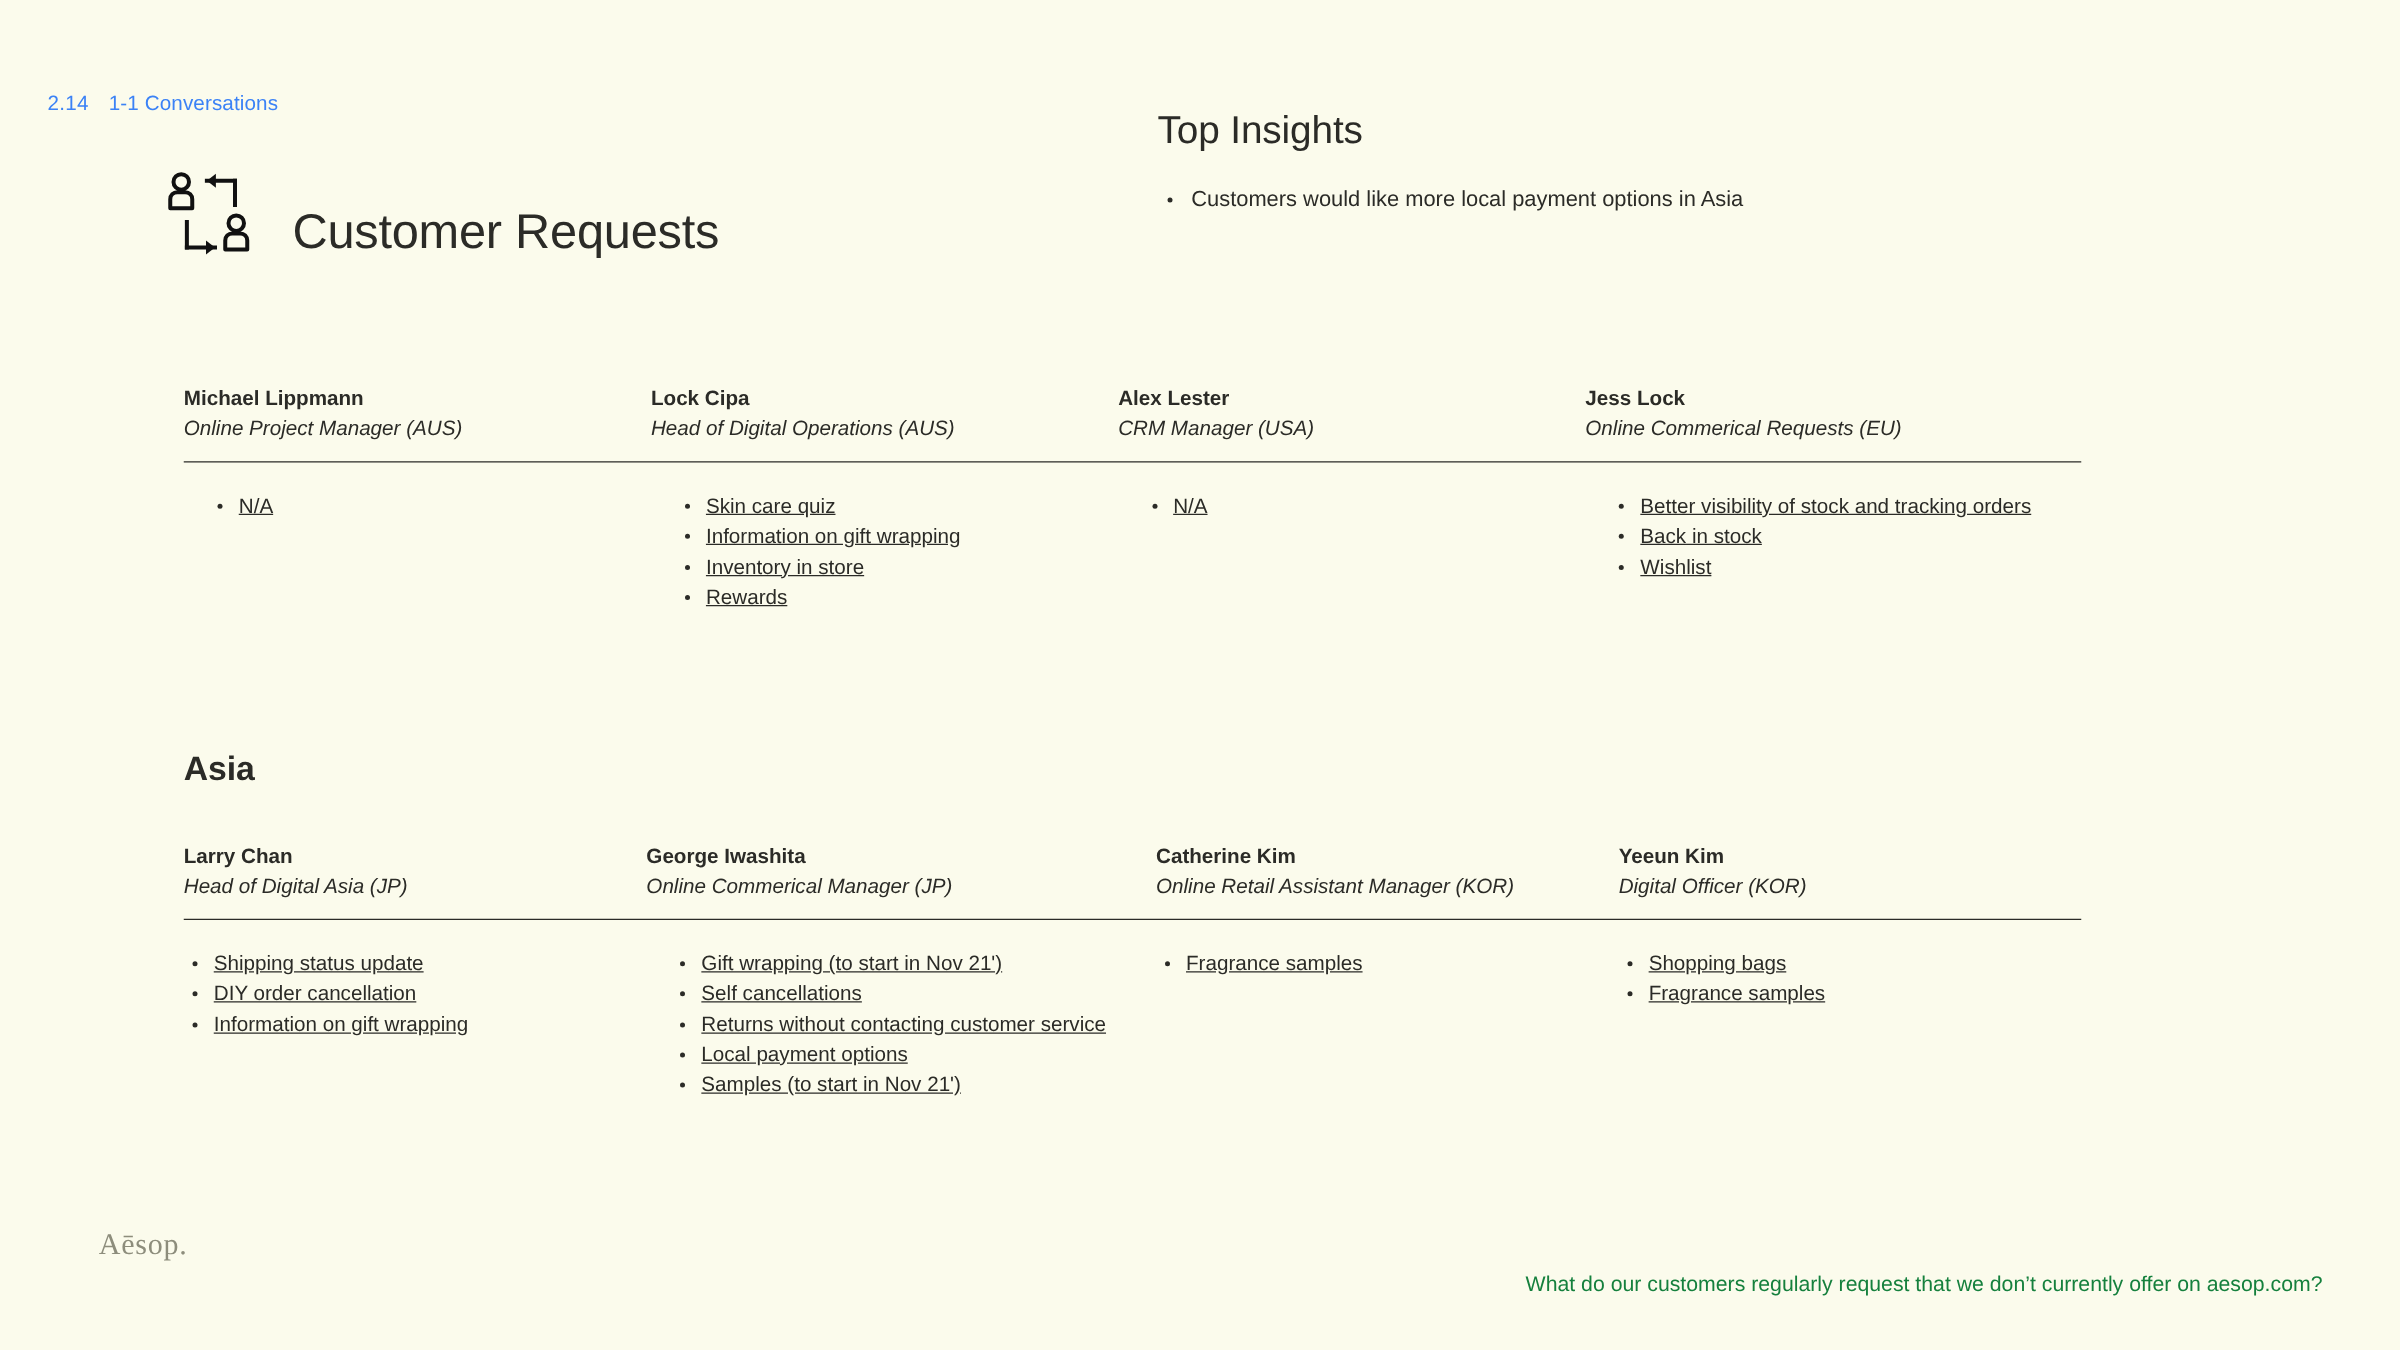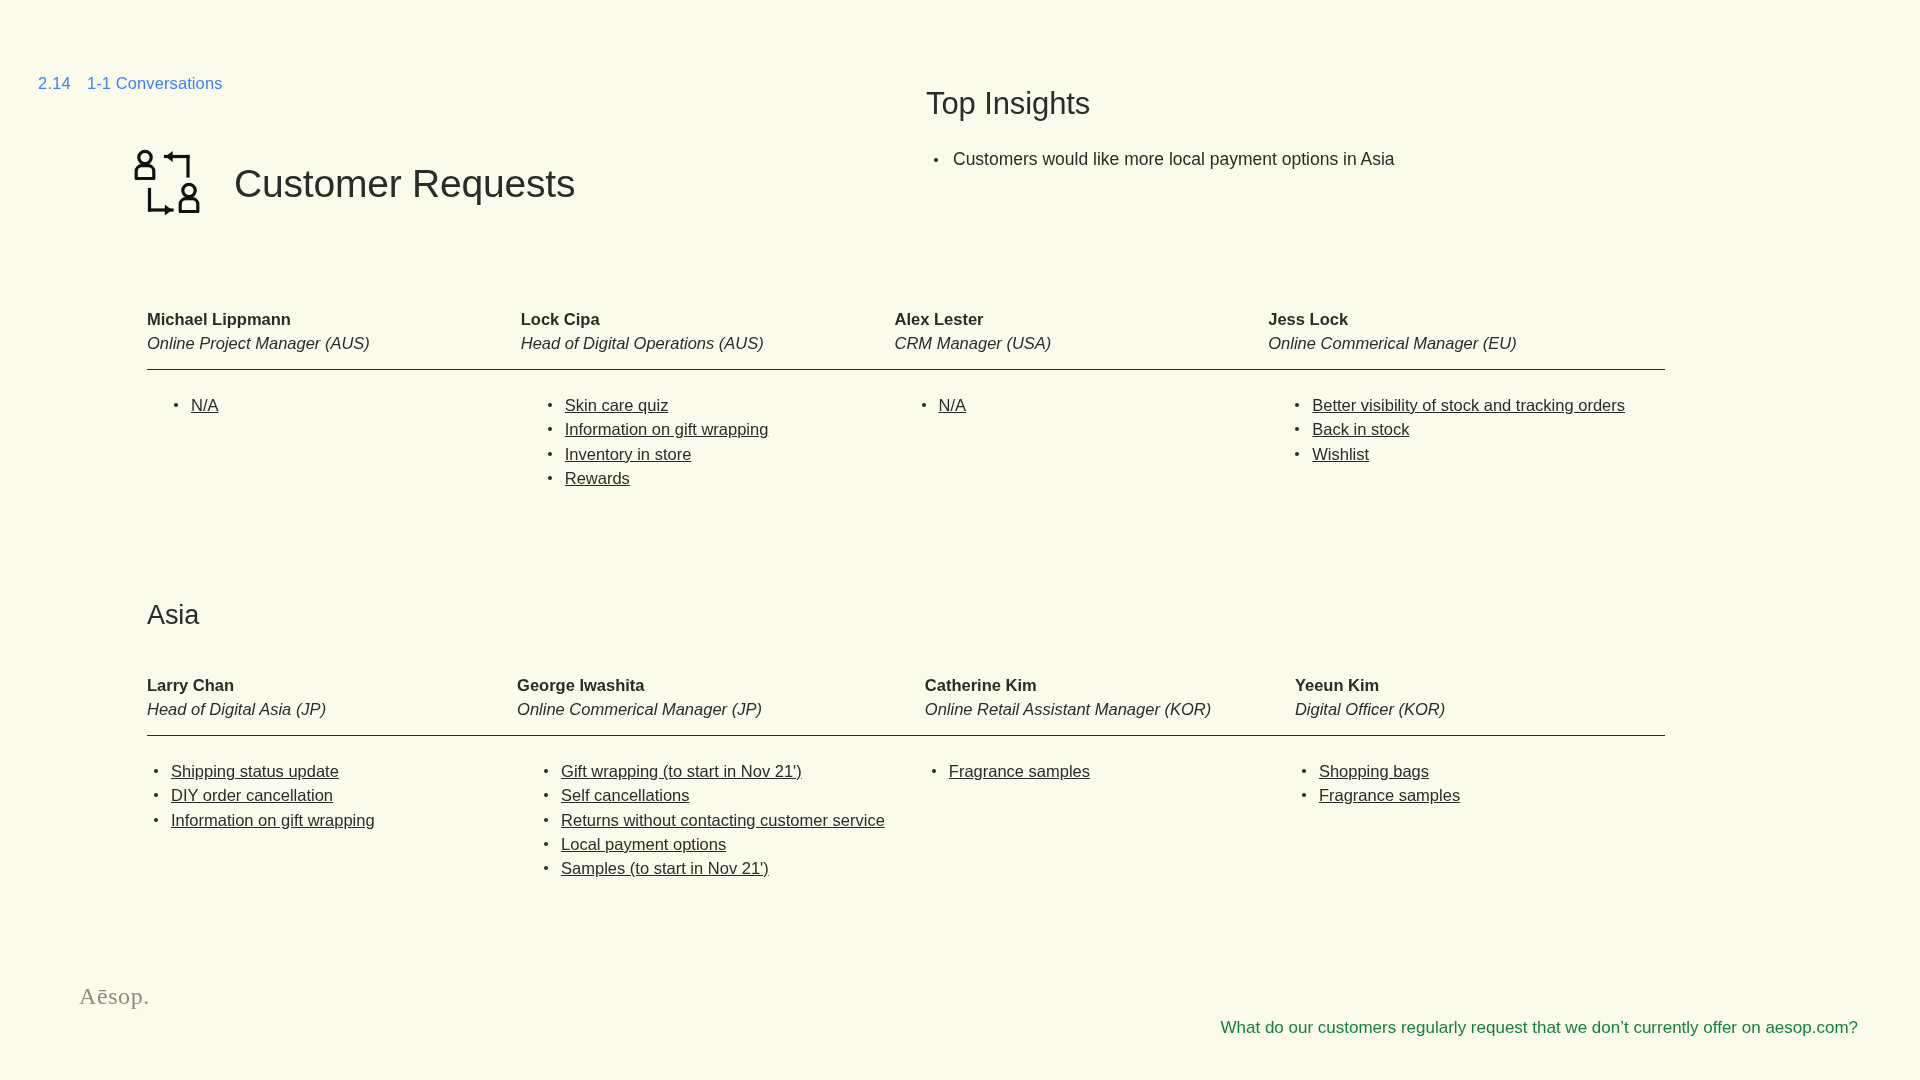--- a/index.html
+++ b/index.html
@@ -25,24 +25,24 @@
     color: #3b82f6;
     letter-spacing: 0.1px;
     display: flex;
     gap: 16px;
   }
   .slide-meta .num { letter-spacing: 0.2px; }
 
   
   .title-block {
     position: absolute;
-    top: 148px;
+    top: 136px;
     left: 132px;
     display: flex;
-    align-items: center;
+    align-items: flex-end;
     gap: 28px;
   }
   .title-icon {
     width: 74px;
     height: 72px;
     flex: none;
     display: block;
   }
   .title-text {
     font-size: 39px;
@@ -93,21 +93,21 @@
   .section {
     position: absolute;
     left: 147px;
     width: 1518px;
   }
   #section-global { top: 307px; }
   #section-asia   { top: 600px; }
 
   .section-heading {
     font-size: 27px;
-    font-weight: 400;
+    font-weight: 700;
     letter-spacing: -0.1px;
     color: #2b2b27;
     margin: 0 0 42px 0;
   }
 
   .col-grid {
     display: grid;
     grid-template-columns: repeat(4, 1fr);
     column-gap: 0;
   }
@@ -228,21 +228,21 @@
     <div class="col">
       <div class="person-name">Lock Cipa</div>
       <div class="person-role">Head of Digital Operations (AUS)</div>
     </div>
     <div class="col">
       <div class="person-name">Alex Lester</div>
       <div class="person-role">CRM Manager (USA)</div>
     </div>
     <div class="col">
       <div class="person-name">Jess Lock</div>
-      <div class="person-role">Online Commerical Manager (EU)</div>
+      <div class="person-role">Online Commerical Requests (EU)</div>
     </div>
 
     <div class="rule"></div>
 
     <div class="col col-body">
       <ul class="bullets">
         <li>N/A</li>
       </ul>
     </div>
     <div class="col col-body">

